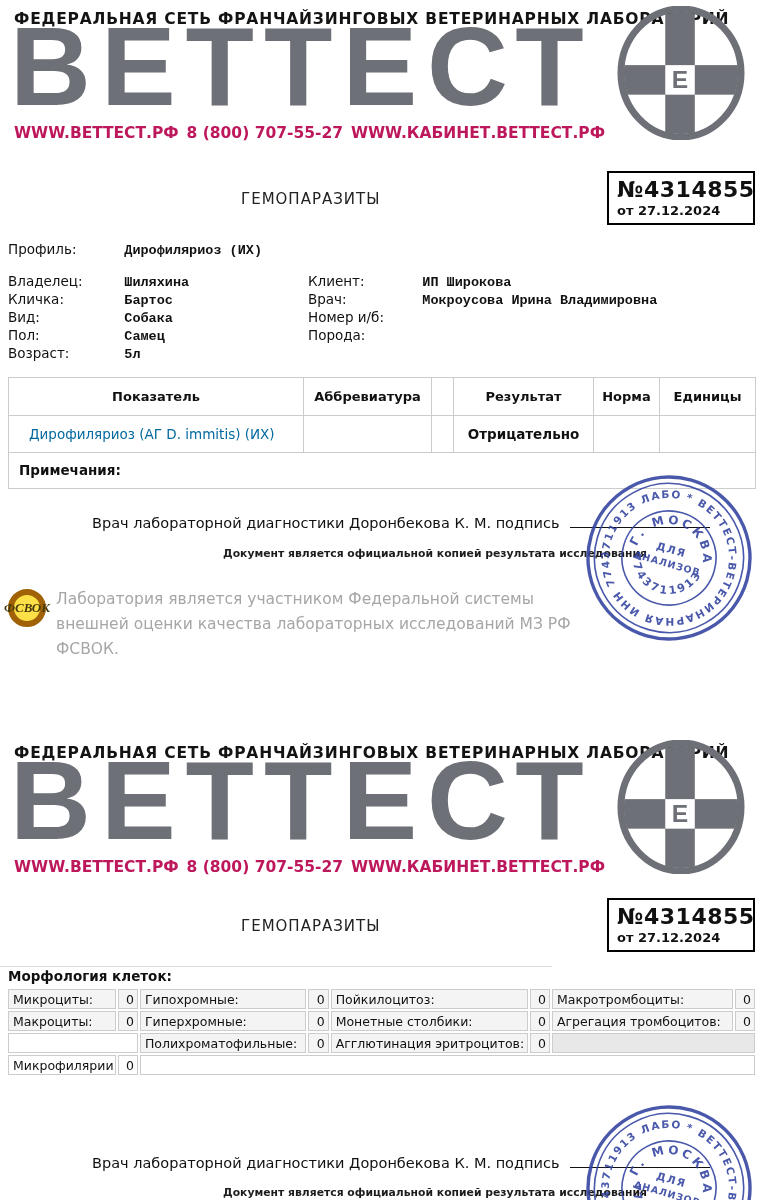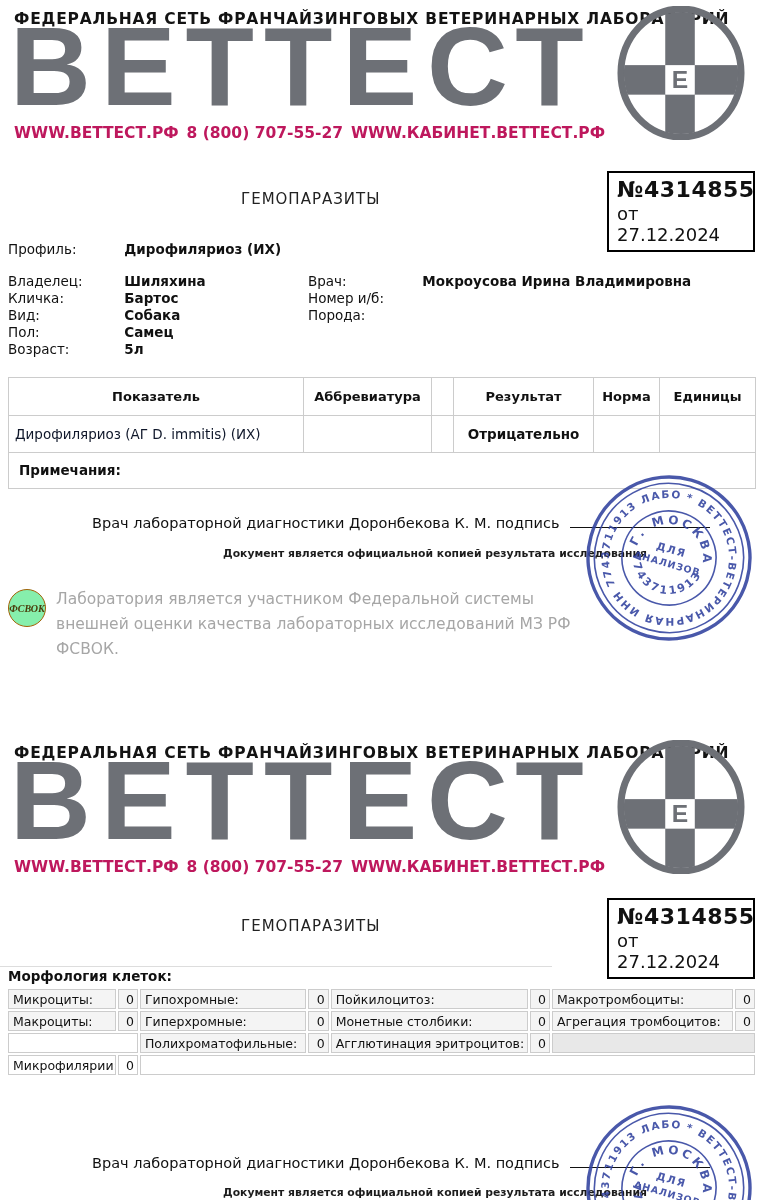--- a/index.html
+++ b/index.html
@@ -23,55 +23,55 @@
                   justify-content:space-between; font-weight:bold; font-size:15.5px; color:#be185d; }
   .hdr-logo { position:absolute; top:6px; left:616px; width:130px; height:134px; }
 
   
   .meta-title { position:absolute; left:241px; font-size:15px; color:#222; letter-spacing:1px; }
   #page1 .meta-title { top:190px; } #page2 .meta-title { top:183px; }
   .numbox { position:absolute; right:5px; width:148px; border:2px solid #000; background:#fff;
             padding:4px 8px 5px 8px; }
   #page1 .numbox { top:171px; } #page2 .numbox { top:164px; }
   .numbox .num { font-size:22px; font-weight:bold; letter-spacing:0.5px; white-space:nowrap; }
-  .numbox .date { font-size:18px; margin-top:1px; }
+  .numbox .date { font-size:13px; margin-top:1px;font-weight:bold; }
 
   
   .info { position:absolute; top:241px; left:8px; font-size:13.5px; }
   .info-row { line-height:17px; white-space:nowrap; }
   .ilabel { display:inline-block; width:112px; font-weight:normal; }
-  .ival { font-weight:bold; }
+  .ival { font-weight:bold;font-family:Liberation Mono, monospace; }
   .info-left { position:absolute; top:32px; left:0; }
   .info-right { position:absolute; top:32px; left:300px; }
   .info-right .ilabel { width:110px; }
 
   
   .rtable { position:absolute; top:377px; left:8px; width:747px; border-collapse:collapse;
             table-layout:fixed; }
   .rtable th, .rtable td { border:1px solid #ccc; }
   .rtable th { font-size:13px; font-weight:bold; height:38px; text-align:center; color:#111; }
   .rtable td { height:37px; font-size:13.5px; }
-  .td-indicator { color:#0f172a; padding-left:6px; }
+  .td-indicator { color:#0369a1; padding-left:20px; }
   .td-result { font-weight:bold; font-size:14px; text-align:center; }
   .td-notes { font-weight:bold; font-size:14px; padding:9px 10px; vertical-align:top; height:36px !important; }
 
   
   .sig { position:absolute; left:92px; font-size:14.5px; white-space:nowrap; }
   #page1 .sig { top:515px; } #page2 .sig { top:421px; }
   .sig-line { display:inline-block; width:140px; border-bottom:1.4px solid #111; height:12px;
               margin-left:6px; }
   .copy-note { position:absolute; left:110px; width:650px; text-align:center; font-size:10.8px;
                font-weight:bold; color:#1c1c1c; }
   #page1 .copy-note { top:547px; } #page2 .copy-note { top:452px; }
 
   
   .fsvok { position:absolute; top:586px; left:8px; width:620px; height:52px; }
   .fsvok-badge { position:absolute; top:3px; left:0; width:38px; height:38px; border-radius:50%;
-                 background:#86efac; border:1px solid #a16207; display:flex; align-items:center;
-                 justify-content:center; font-family:"Liberation Serif",serif; font-size:10px;
+                 background:#fde047; border:6px solid #a16207; display:flex; align-items:center;
+                 justify-content:center; font-family:"Liberation Serif",serif; font-size:13px;
                  font-style:italic; font-weight:bold; color:#4a3c0a; }
   .fsvok-text { position:absolute; top:1px; left:48px; width:540px; font-size:15.5px; color:#a6a6a6;
                 line-height:1.6; }
 
   
   .stamp { position:absolute; width:172px; height:172px; }
   #page1 .stamp { top:472px; left:583px; }
   #page2 .stamp { top:368px; left:583px; }
 
   
@@ -141,20 +141,24 @@
       <div class="info-row">
         <span class="ilabel">Пол:</span>
         <span class="ival">Самец</span>
       </div>
       <div class="info-row">
         <span class="ilabel">Возраст:</span>
         <span class="ival">5л</span>
       </div>
     </div>
     <div class="info-right">
+      <div class="info-row">
+        <span class="ilabel">Клиент:</span>
+        <span class="ival">ИП Широкова</span>
+      </div>
       <div class="info-row">
         <span class="ilabel">Врач:</span>
         <span class="ival">Мокроусова Ирина Владимировна</span>
       </div>
       <div class="info-row">
         <span class="ilabel">Номер и/б:</span>
         <span class="ival"></span>
       </div>
       <div class="info-row">
         <span class="ilabel">Порода:</span>

